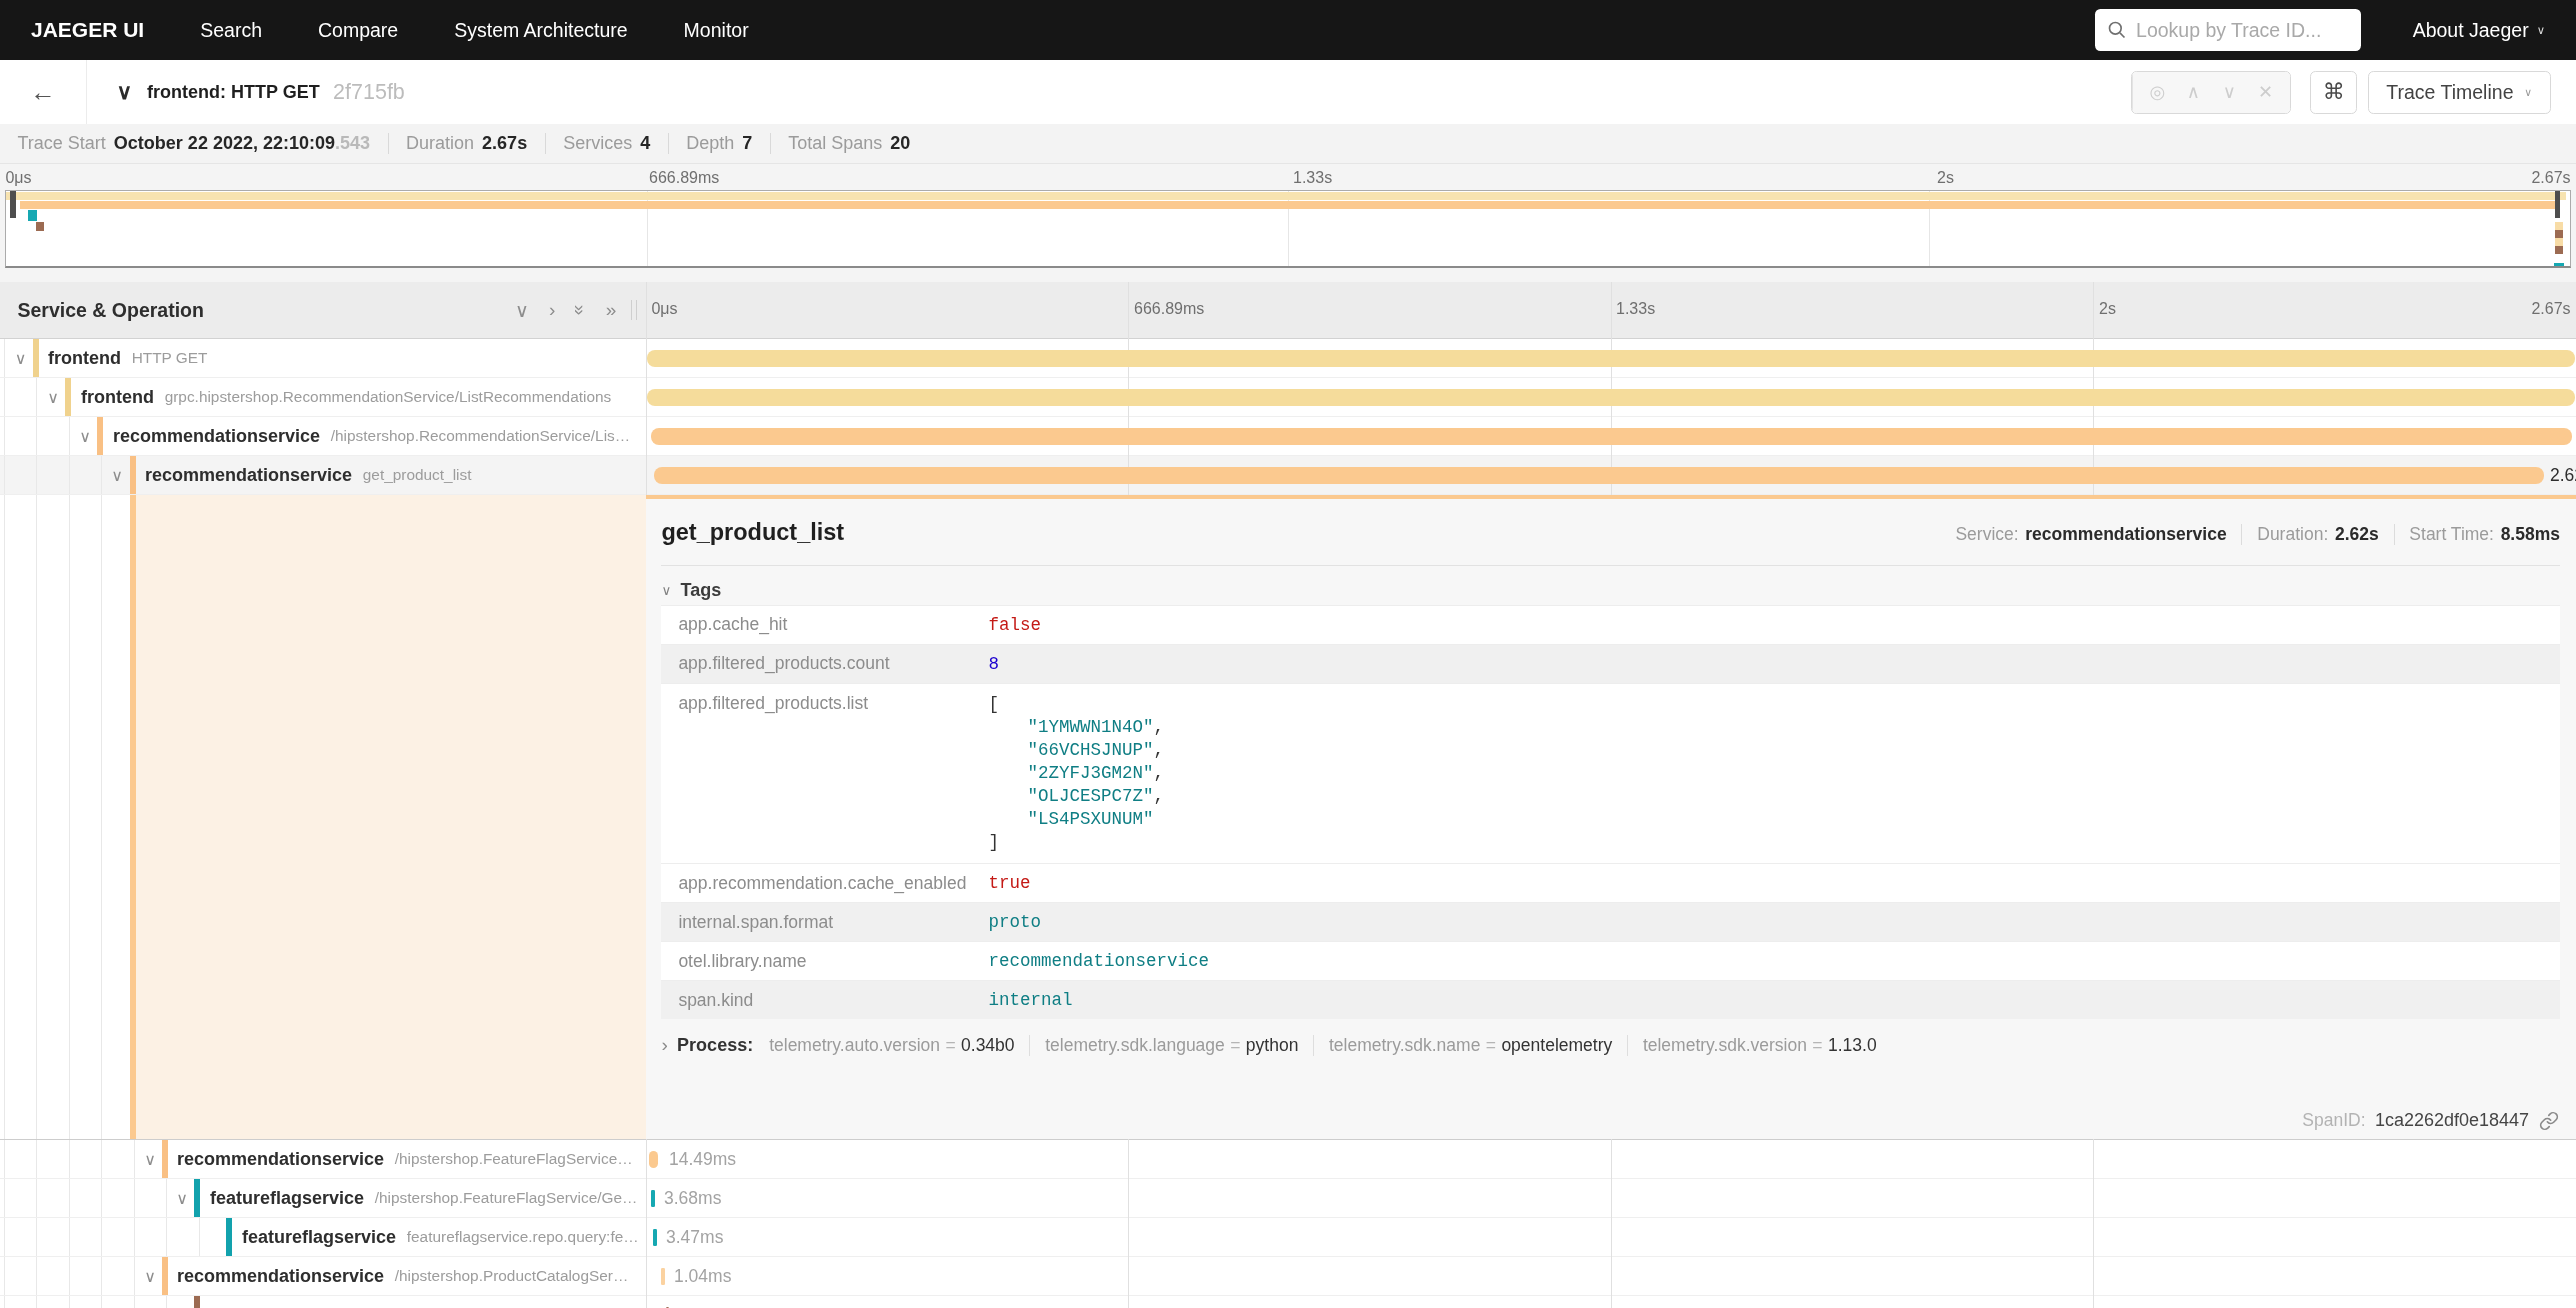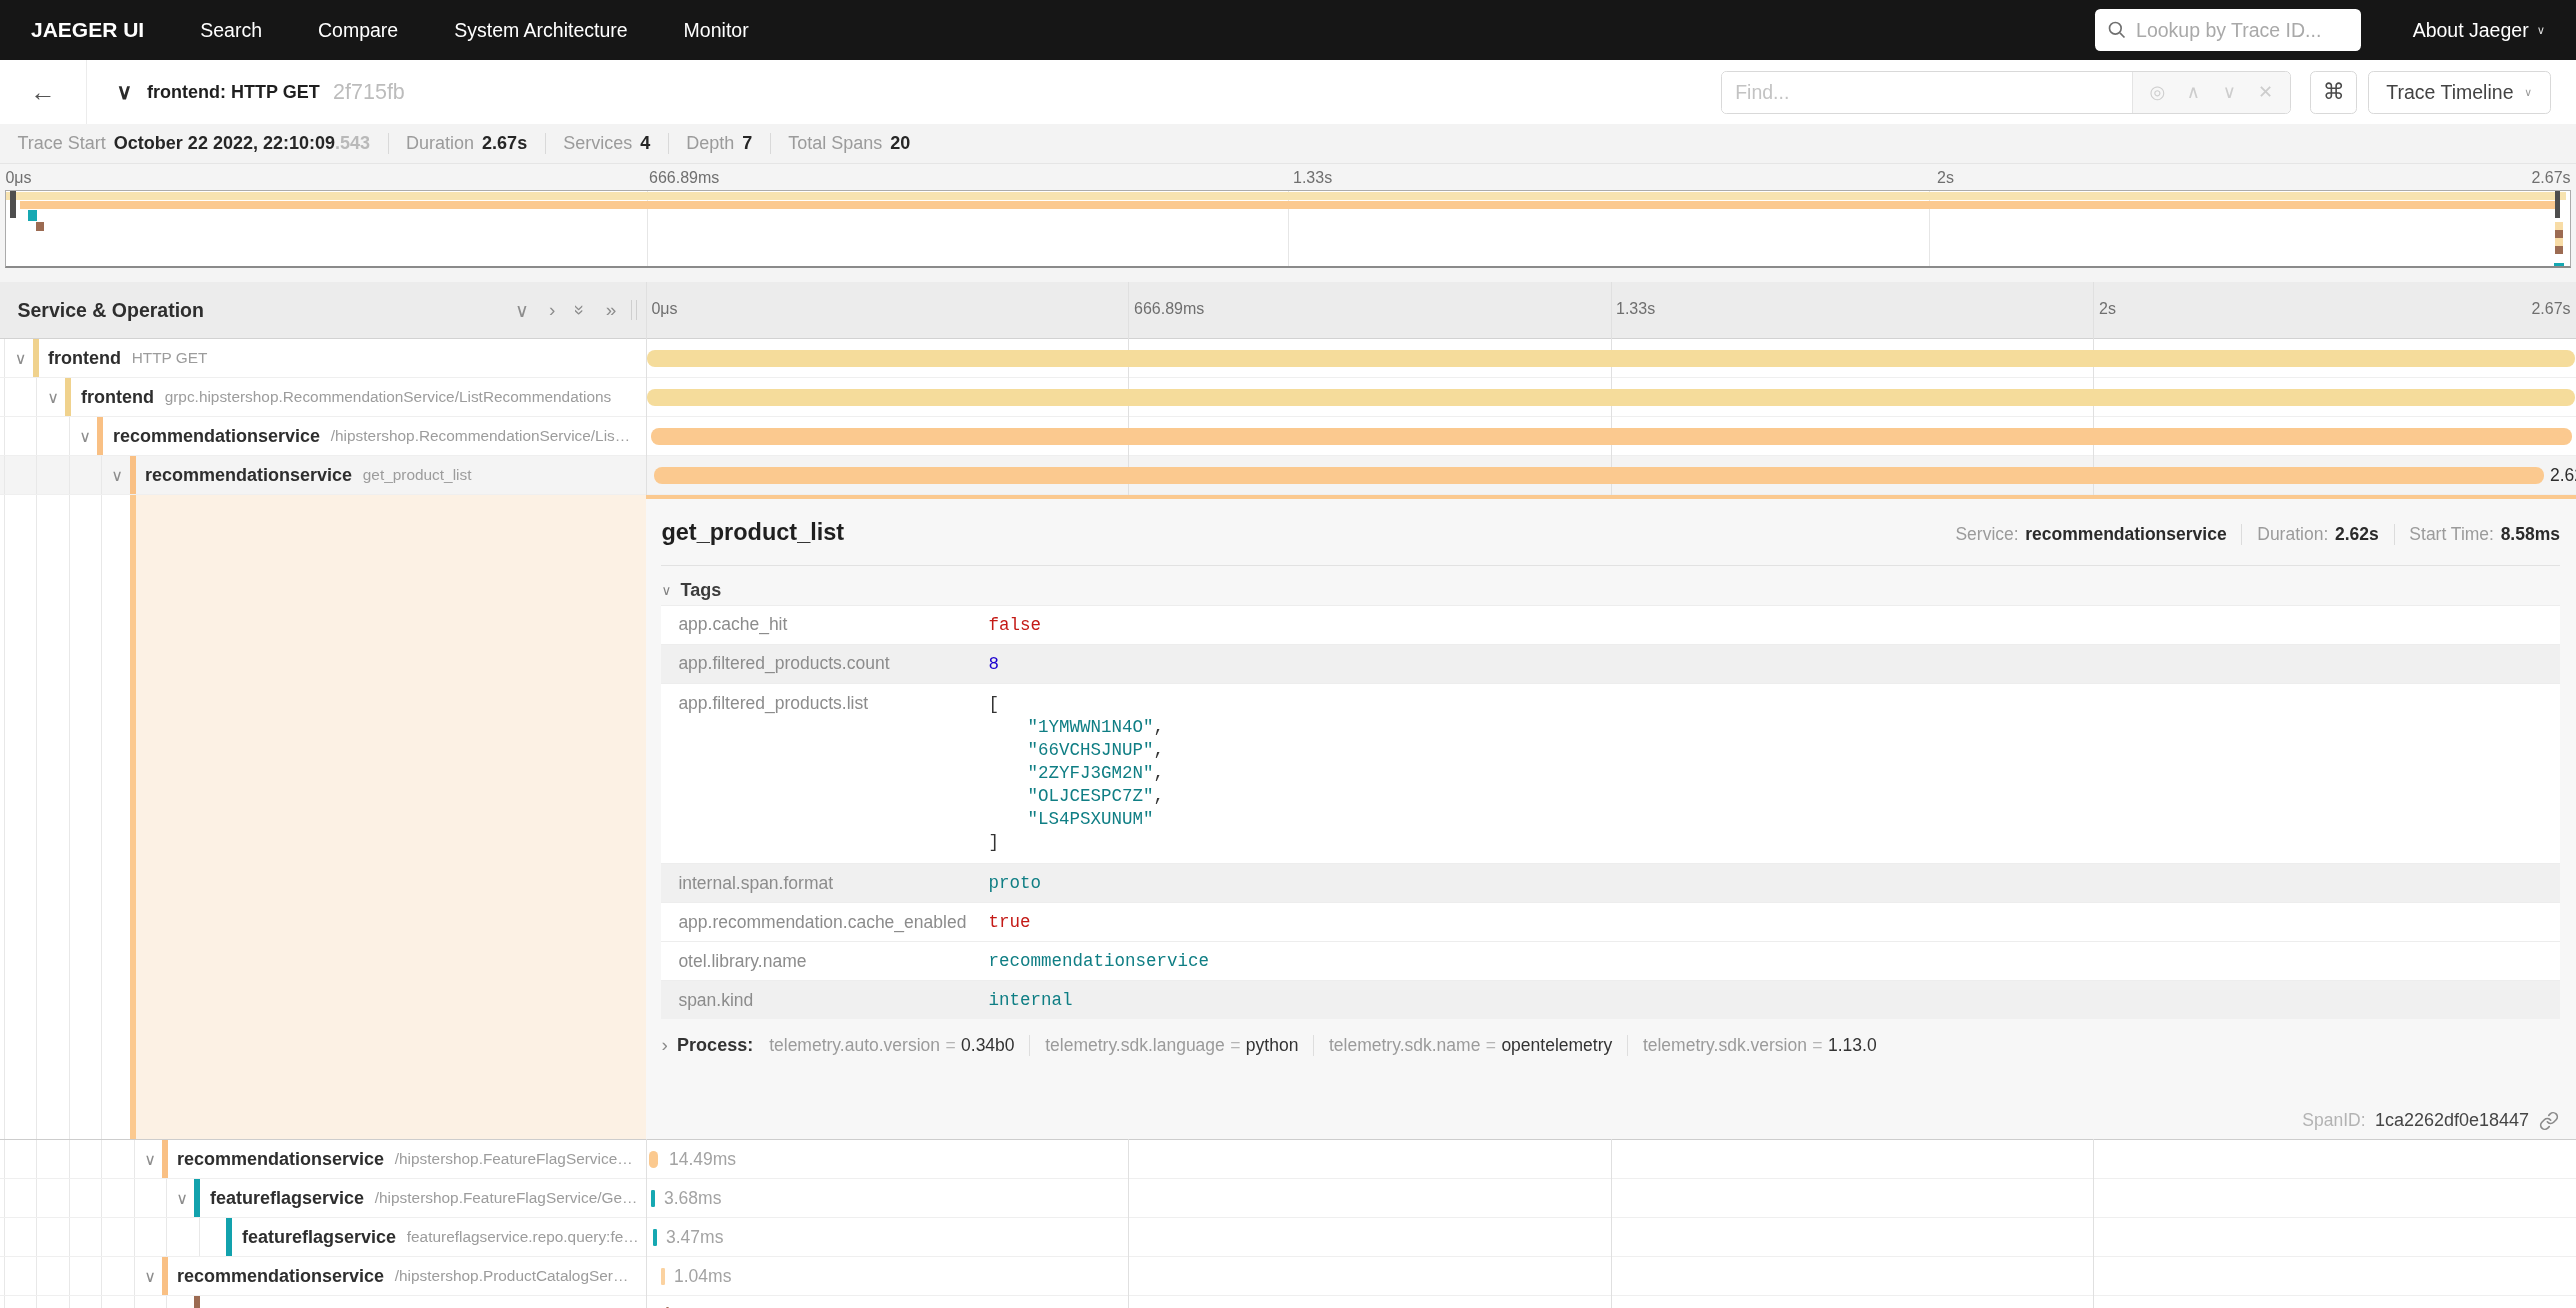--- a/index.html
+++ b/index.html
@@ -141,21 +141,20 @@
 
 <div class="trace-bar">
   <div class="back">
       <span>←</span>
     </div>
   <span class="t-chev">∨</span>
   <span class="t-title">frontend: HTTP GET</span>
   <span class="t-id">2f715fb</span>
   <div class="hdr-controls">
     <div class="find-group">
-      <input placeholder="Find..." style="">
       <div class="find-btns">
         <span class="find-btn">◎</span>
         <span class="find-btn">∧</span>
         <span class="find-btn">∨</span>
         <span class="find-btn">✕</span>
       </div>
     </div>
     <button class="kbd-btn">
         <span>⌘</span>
       </button>
@@ -342,27 +341,27 @@
             <div class="tv tv-list">
               <div class="pun">[</div>
               <div class="ind"><span class="t-str tv">"1YMWWN1N4O"</span><span class="pun">,</span></div>
               <div class="ind"><span class="t-str tv">"66VCHSJNUP"</span><span class="pun">,</span></div>
               <div class="ind"><span class="t-str tv">"2ZYFJ3GM2N"</span><span class="pun">,</span></div>
               <div class="ind"><span class="t-str tv">"OLJCESPC7Z"</span><span class="pun">,</span></div>
               <div class="ind"><span class="t-str tv">"LS4PSXUNUM"</span></div>
               <div class="pun">]</div>
             </div>
           </div>
+          <div class="tag-row white">
+            <div class="tk">app.recommendation.cache_enabled</div>
+            <div class="tv t-bool">true</div>
+          </div>
           <div class="tag-row alt">
             <div class="tk">internal.span.format</div>
             <div class="tv t-str">proto</div>
-          </div>
-          <div class="tag-row white">
-            <div class="tk">app.recommendation.cache_enabled</div>
-            <div class="tv t-bool">true</div>
           </div>
           <div class="tag-row white">
             <div class="tk">otel.library.name</div>
             <div class="tv t-str">recommendationservice</div>
           </div>
           <div class="tag-row alt">
             <div class="tk">span.kind</div>
             <div class="tv t-str">internal</div>
           </div>
         </div>

